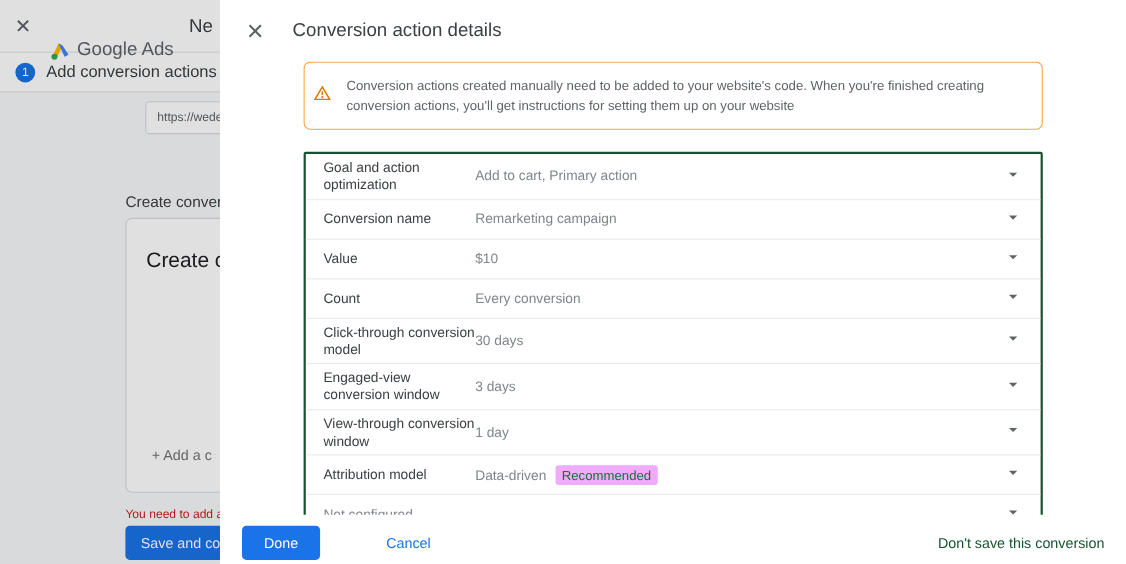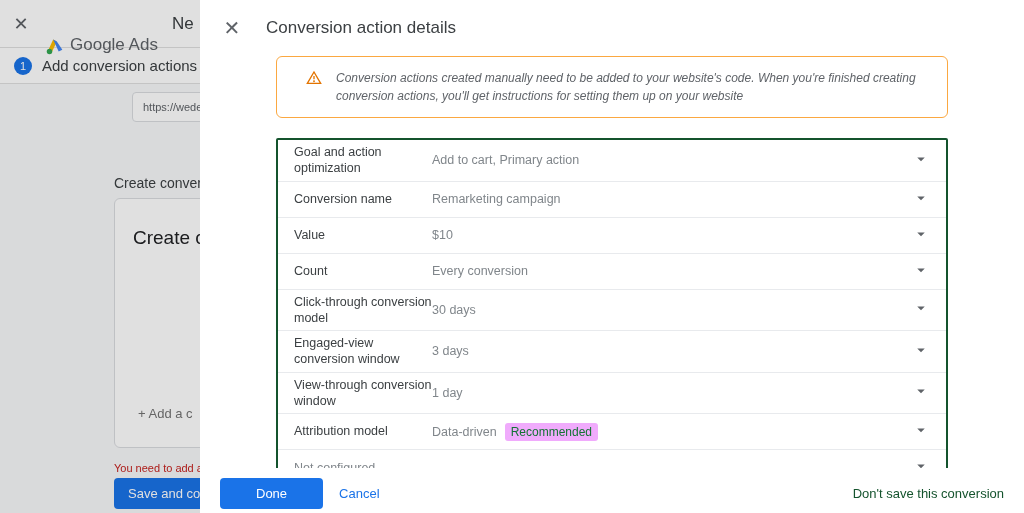--- a/index.html
+++ b/index.html
@@ -191,25 +191,24 @@
     
     .modal-body {
       flex: 1;
       padding: 0 76px;
       overflow: hidden;
     }
     
     .alert-banner {
       border: 1px solid #fba841;
       border-radius: 6px;
-      padding: 12px 29px;
-      display: flex;
-      align-items: flex-start;
+      padding: 12px 8px;
+      display: flex;
+      align-items: center;
       margin-bottom: 20px;
-      font-style: italic;
     }
     .alert-icon {
       color: #e37400;
       font-size: 16px;
       margin-right: 14px;
       margin-top: 1px;
     }
     .alert-text {
       font-size: 12px;
       color: #5f6368;
@@ -274,31 +273,32 @@
       display: flex;
       align-items: center;
       padding: 10px 20px 4px 20px;
       flex-shrink: 0;
     }
     .btn-done {
       background: #1a73e8;
       color: #fff;
       border: none;
       border-radius: 4px;
-      padding: 8px 36px;
+      padding: 8px 20px;
       font-size: 13px;
       cursor: pointer;
       margin-right: 16px;
     }
     .btn-cancel {
       background: none;
       border: none;
       color: #1a73e8;
       font-size: 13px;
       cursor: pointer;
+      margin-left: 44px;
     }
     .btn-dont-save {
       margin-left: auto;
       background: none;
       border: none;
       color: #14532d;
       font-size: 13px;
       cursor: pointer;
     }
   </style>

